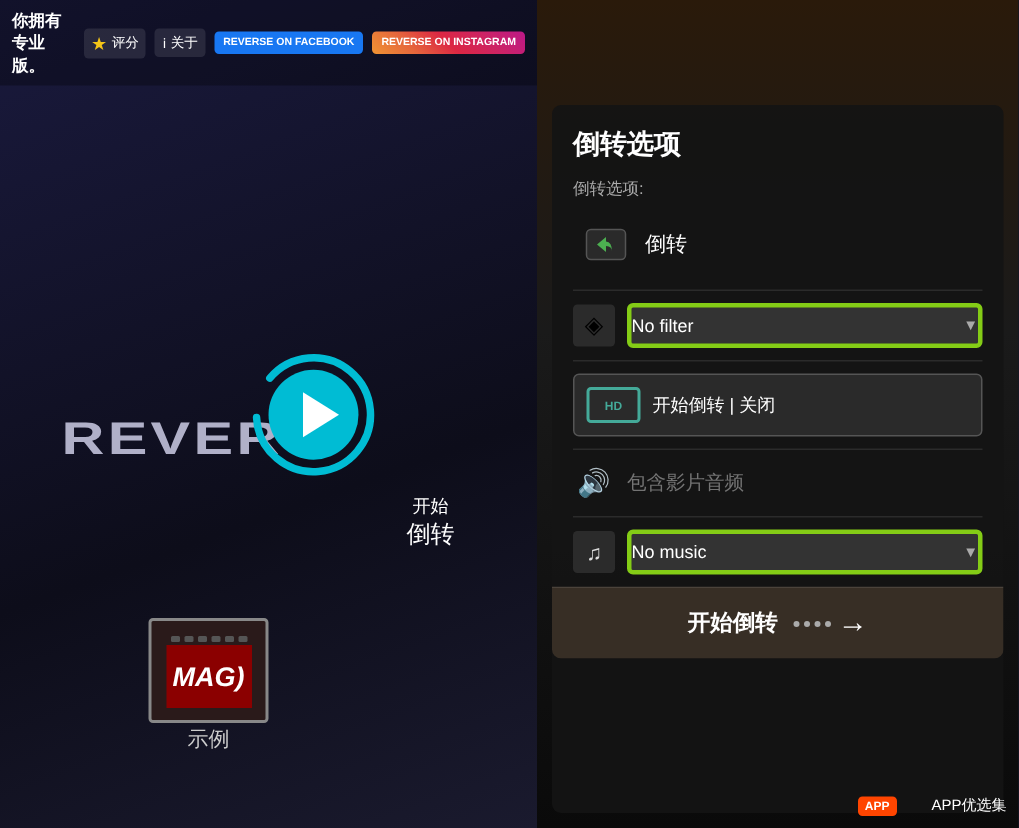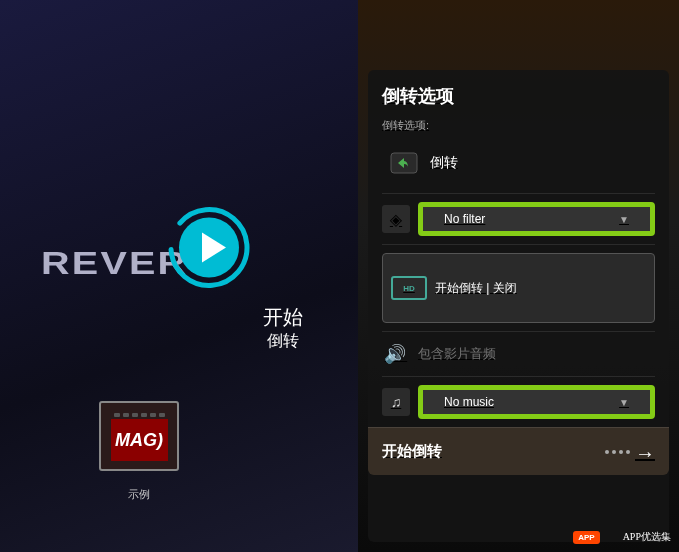--- a/index.html
+++ b/index.html
@@ -152,23 +152,23 @@
       display: flex;
       align-items: center;
       justify-content: center;
       color: #fff;
       font-size: 18px;
       font-weight: bold;
       font-style: italic;
     }
     .thumb-label {
       color: #ccc;
-      font-size: 11px;
+      font-size: 14px;
       text-align: center;
-      margin-top: 16px;
+      margin-top: 2px;
     }
 
     
     .right-panel {
       width: 321px;
       height: 552px;
       background: rgba(0,0,0,0.7);
       display: flex;
       flex-direction: column;
       position: relative;
@@ -183,21 +183,20 @@
     }
 
     .options-container {
       position: relative;
       z-index: 1;
       background: rgba(20,20,20,0.95);
       margin: 70px 10px 10px 10px;
       border-radius: 6px;
       padding: 14px 14px 0 14px;
       flex: 1;
-      text-decoration: underline;
     }
 
     .options-title {
       color: #fff;
       font-size: 18px;
       font-weight: bold;
       margin-bottom: 10px;
     }
 
     .options-subtitle {
@@ -252,24 +251,24 @@
       background: rgba(255,255,255,0.1);
       border-radius: 3px;
       display: flex;
       align-items: center;
       justify-content: center;
       font-size: 16px;
     }
     .filter-select {
       flex: 1;
       background: #333;
-      border: 5px solid #84cc16;
+      border: 3px solid #84cc16;
       border-radius: 4px;
       color: #fff;
-      padding: 5px 21px;
+      padding: 5px 0;
       font-size: 12px;
       cursor: pointer;
       display: flex;
       align-items: center;
       justify-content: space-between;
     }
     .filter-select-arrow { color: #aaa; font-size: 10px; }
 
     
     .hd-row {
@@ -288,21 +287,21 @@
       justify-content: center;
       color: #4a9;
       font-size: 8px;
       font-weight: bold;
     }
     .hd-bar {
       flex: 1;
       background: #2a2a2a;
       border: 1px solid #555;
       border-radius: 4px;
-      padding: 22px 8px;
+      padding: 8px 8px;
       display: flex;
       align-items: center;
     }
 
     
     .audio-row {
       display: flex;
       align-items: center;
       gap: 8px;
       margin-bottom: 8px;
@@ -340,21 +339,21 @@
       color: #ddd;
     }
 
     
     .start-btn {
       background: rgba(60,50,40,0.9);
       border-top: 1px solid rgba(255,255,255,0.1);
       padding: 12px 14px;
       display: flex;
       align-items: center;
-      justify-content: space-between;
+      justify-content: center;
       gap: 10px;
       cursor: pointer;
       margin: 0 -14px;
       border-radius: 0 0 6px 6px;
     }
     .start-btn-label {
       color: #fff;
       font-size: 15px;
       font-weight: bold;
     }
@@ -380,28 +379,44 @@
       background: #ff4500;
       color: #fff;
       font-size: 8px;
       padding: 2px 5px;
       border-radius: 3px;
       font-weight: bold;
     }
     .wm-text {
       color: #fff;
       font-size: 10px;
-      font-family: Liberation Serif, serif;
     }
   </style>
 </head>
 <body>
 
 <div class="left-panel">
 
+  <div class="top-bar">
+    <span class="top-promo">你拥有专业版。</span>
+    <div class="top-btn">
+      <span class="star-icon">★</span>
+      <span>评分</span>
+    </div>
+    <div class="top-btn">
+      <span>ℹ</span>
+      <span>关于</span>
+    </div>
+    <div class="fb-btn">
+      <span>REVERSE ON FACEBOOK</span>
+    </div>
+    <div class="ig-btn">
+      <span>REVERSE ON INSTAGRAM</span>
+    </div>
+  </div>
 
   <div class="main-content">
 
     <div style="display:flex; align-items:center; justify-content:center; width:100%; position:relative; margin-bottom:30px;">
       <div class="reverse-logo">
         <svg width="170" height="45" viewBox="0 0 170 45">
           <text x="5" y="38" font-family="Arial Black, sans-serif" font-size="36" font-weight="900" fill="#b0b0c8" letter-spacing="2" transform="scale(1,-1) translate(0,-44)">REVERSE</text>
         </svg>
       </div>
 
@@ -411,21 +426,21 @@
           <circle cx="45" cy="45" r="38" fill="none" stroke="#00bcd4" stroke-width="5" stroke-dasharray="210 30" stroke-linecap="round" transform="rotate(-140 45 45)"></circle>
 
           <circle cx="45" cy="45" r="30" fill="#00bcd4"></circle>
 
           <polygon points="38,30 38,60 62,45" fill="#fff"></polygon>
         </svg>
       </div>
     </div>
 
     <div style="text-align:center; position:absolute; right:55px; top:55%;">
-      <div style="color:#fff; font-size:20px;">开始</div>
+      <div style="color:#fff; font-size:12px;">开始</div>
       <div style="color:#fff; font-size:16px;">倒转</div>
     </div>
 
     <div class="thumbnail-area">
       <div class="thumbnail-box">
         <div class="film-strip-top">
           <div class="film-hole"></div>
           <div class="film-hole"></div>
           <div class="film-hole"></div>
           <div class="film-hole"></div>

